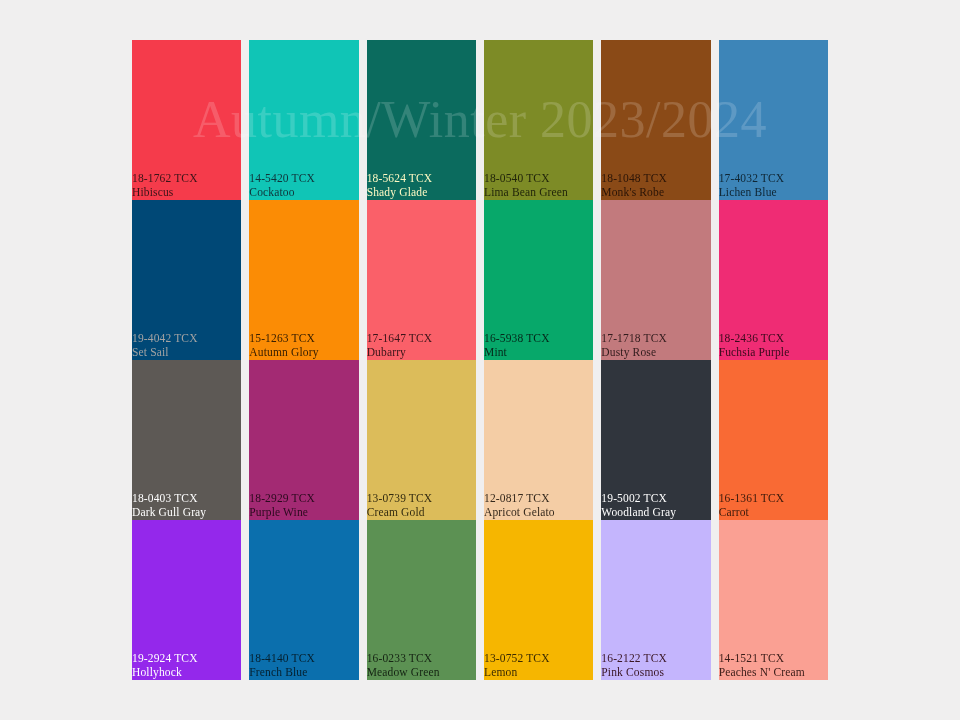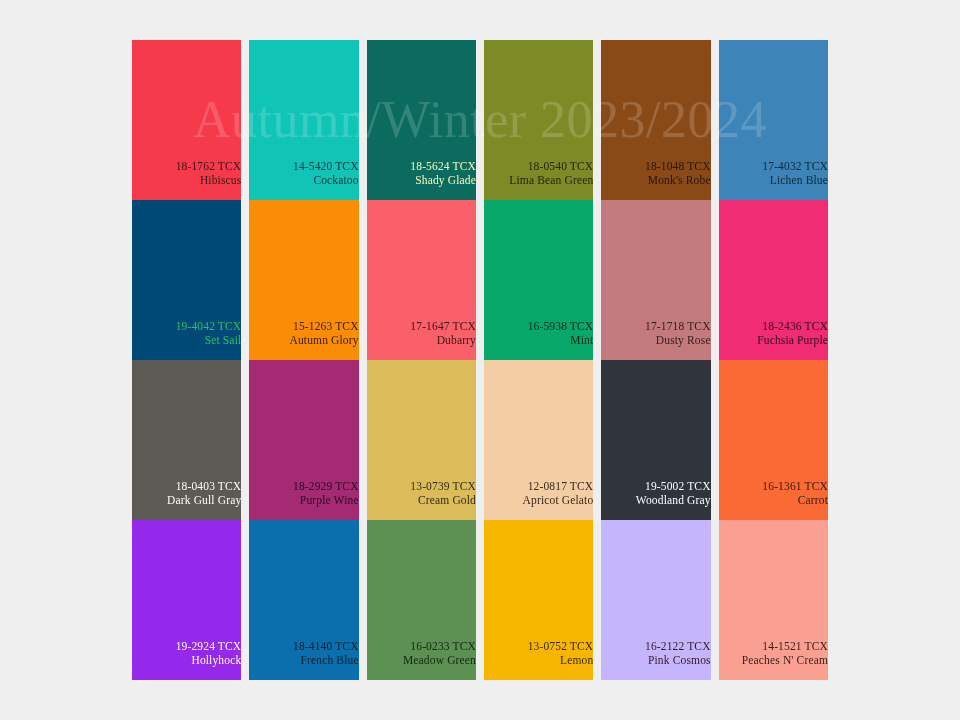--- a/index.html
+++ b/index.html
@@ -39,22 +39,21 @@
     display: flex;
     flex-direction: column;
     justify-content: flex-end;
     align-items: center;
     overflow: hidden;
     box-sizing: border-box;
   }
 
   .swatch-label {
     width: 100%;
-    text-align: right;
-    padding-bottom: 12px;
+    text-align: left;
     line-height: 1.28;
     z-index: 2;
   }
 
   .swatch-code {
     display: block;
     font-size: 11.5px;
     letter-spacing: 0.15px;
   }
 
@@ -129,21 +128,21 @@
           <span class="swatch-name">Monk's Robe</span>
         </div>
       </div>
       <div class="swatch" style="background: rgb(61, 133, 184);">
         <div class="swatch-label" style="color: rgb(15, 38, 52);">
           <span class="swatch-code">17-4032 TCX</span>
           <span class="swatch-name">Lichen Blue</span>
         </div>
       </div>
       <div class="swatch" style="background: rgb(0, 72, 118);">
-        <div class="swatch-label" style="color: #22c55e;">
+        <div class="swatch-label" style="color: #a3a3a3;">
           <span class="swatch-code">19-4042 TCX</span>
           <span class="swatch-name">Set Sail</span>
         </div>
       </div>
       <div class="swatch" style="background: rgb(251, 140, 5);">
         <div class="swatch-label" style="color: rgb(58, 32, 2);">
           <span class="swatch-code">15-1263 TCX</span>
           <span class="swatch-name">Autumn Glory</span>
         </div>
       </div>

